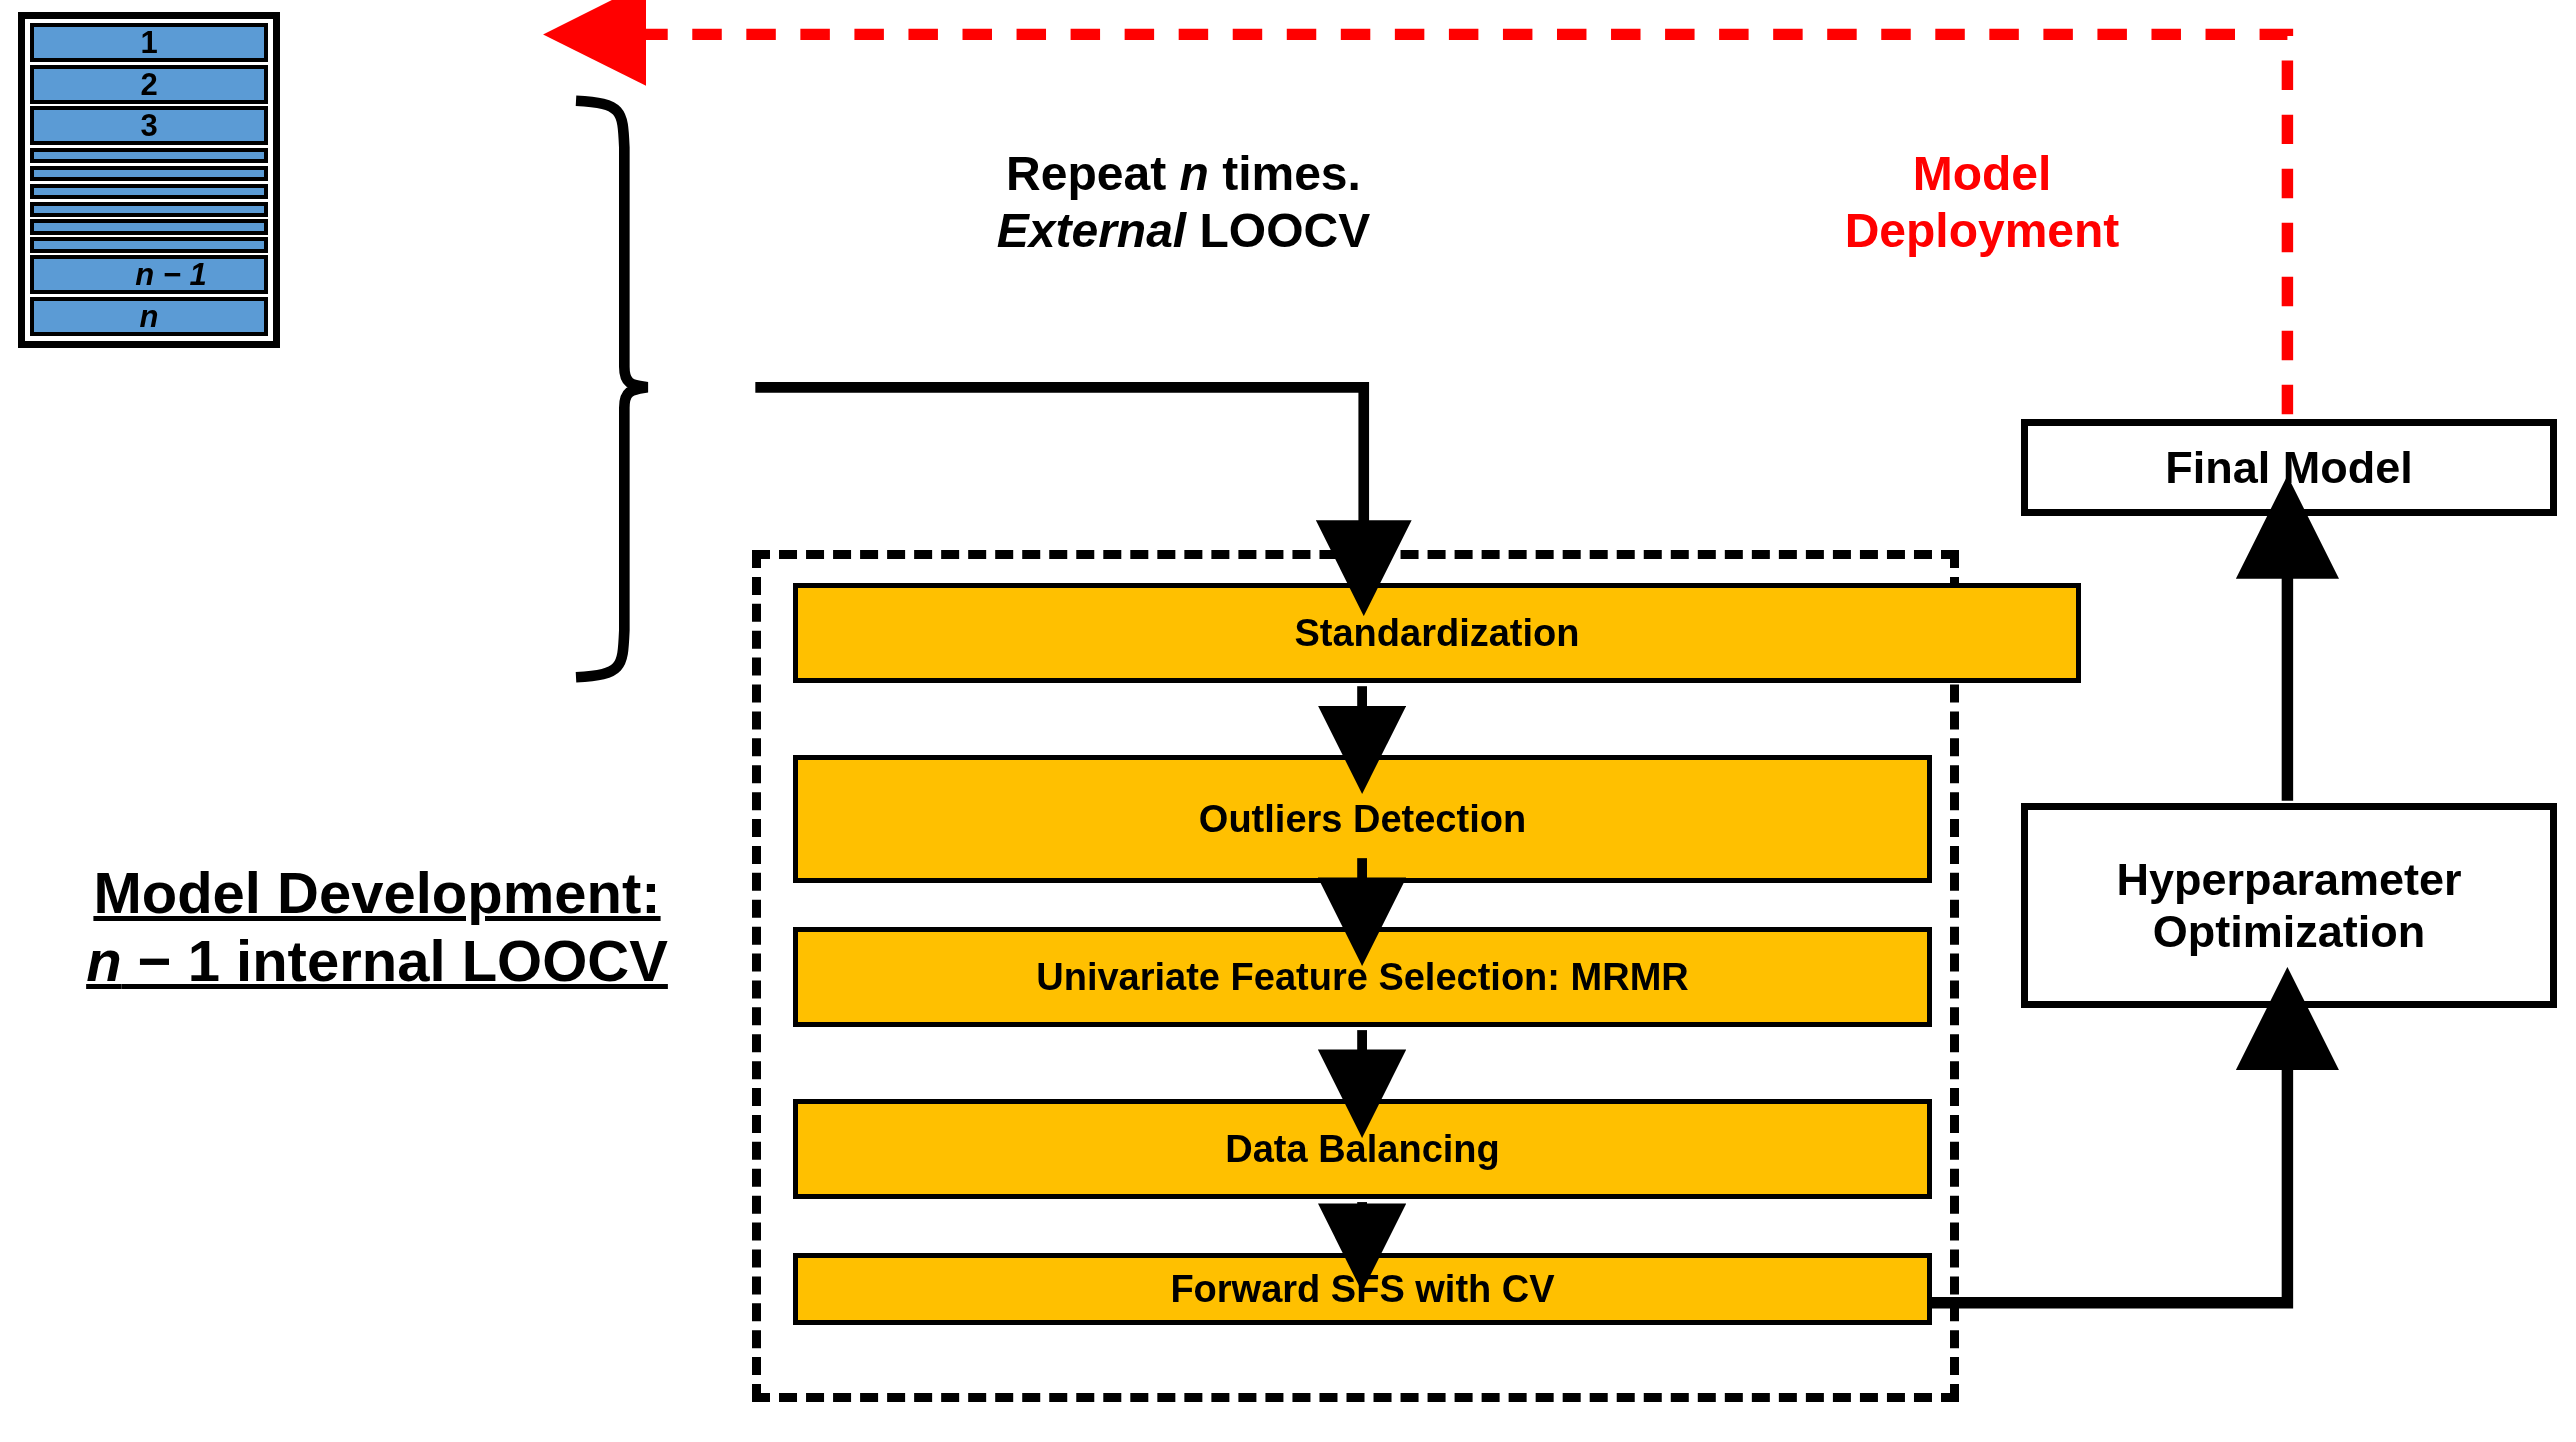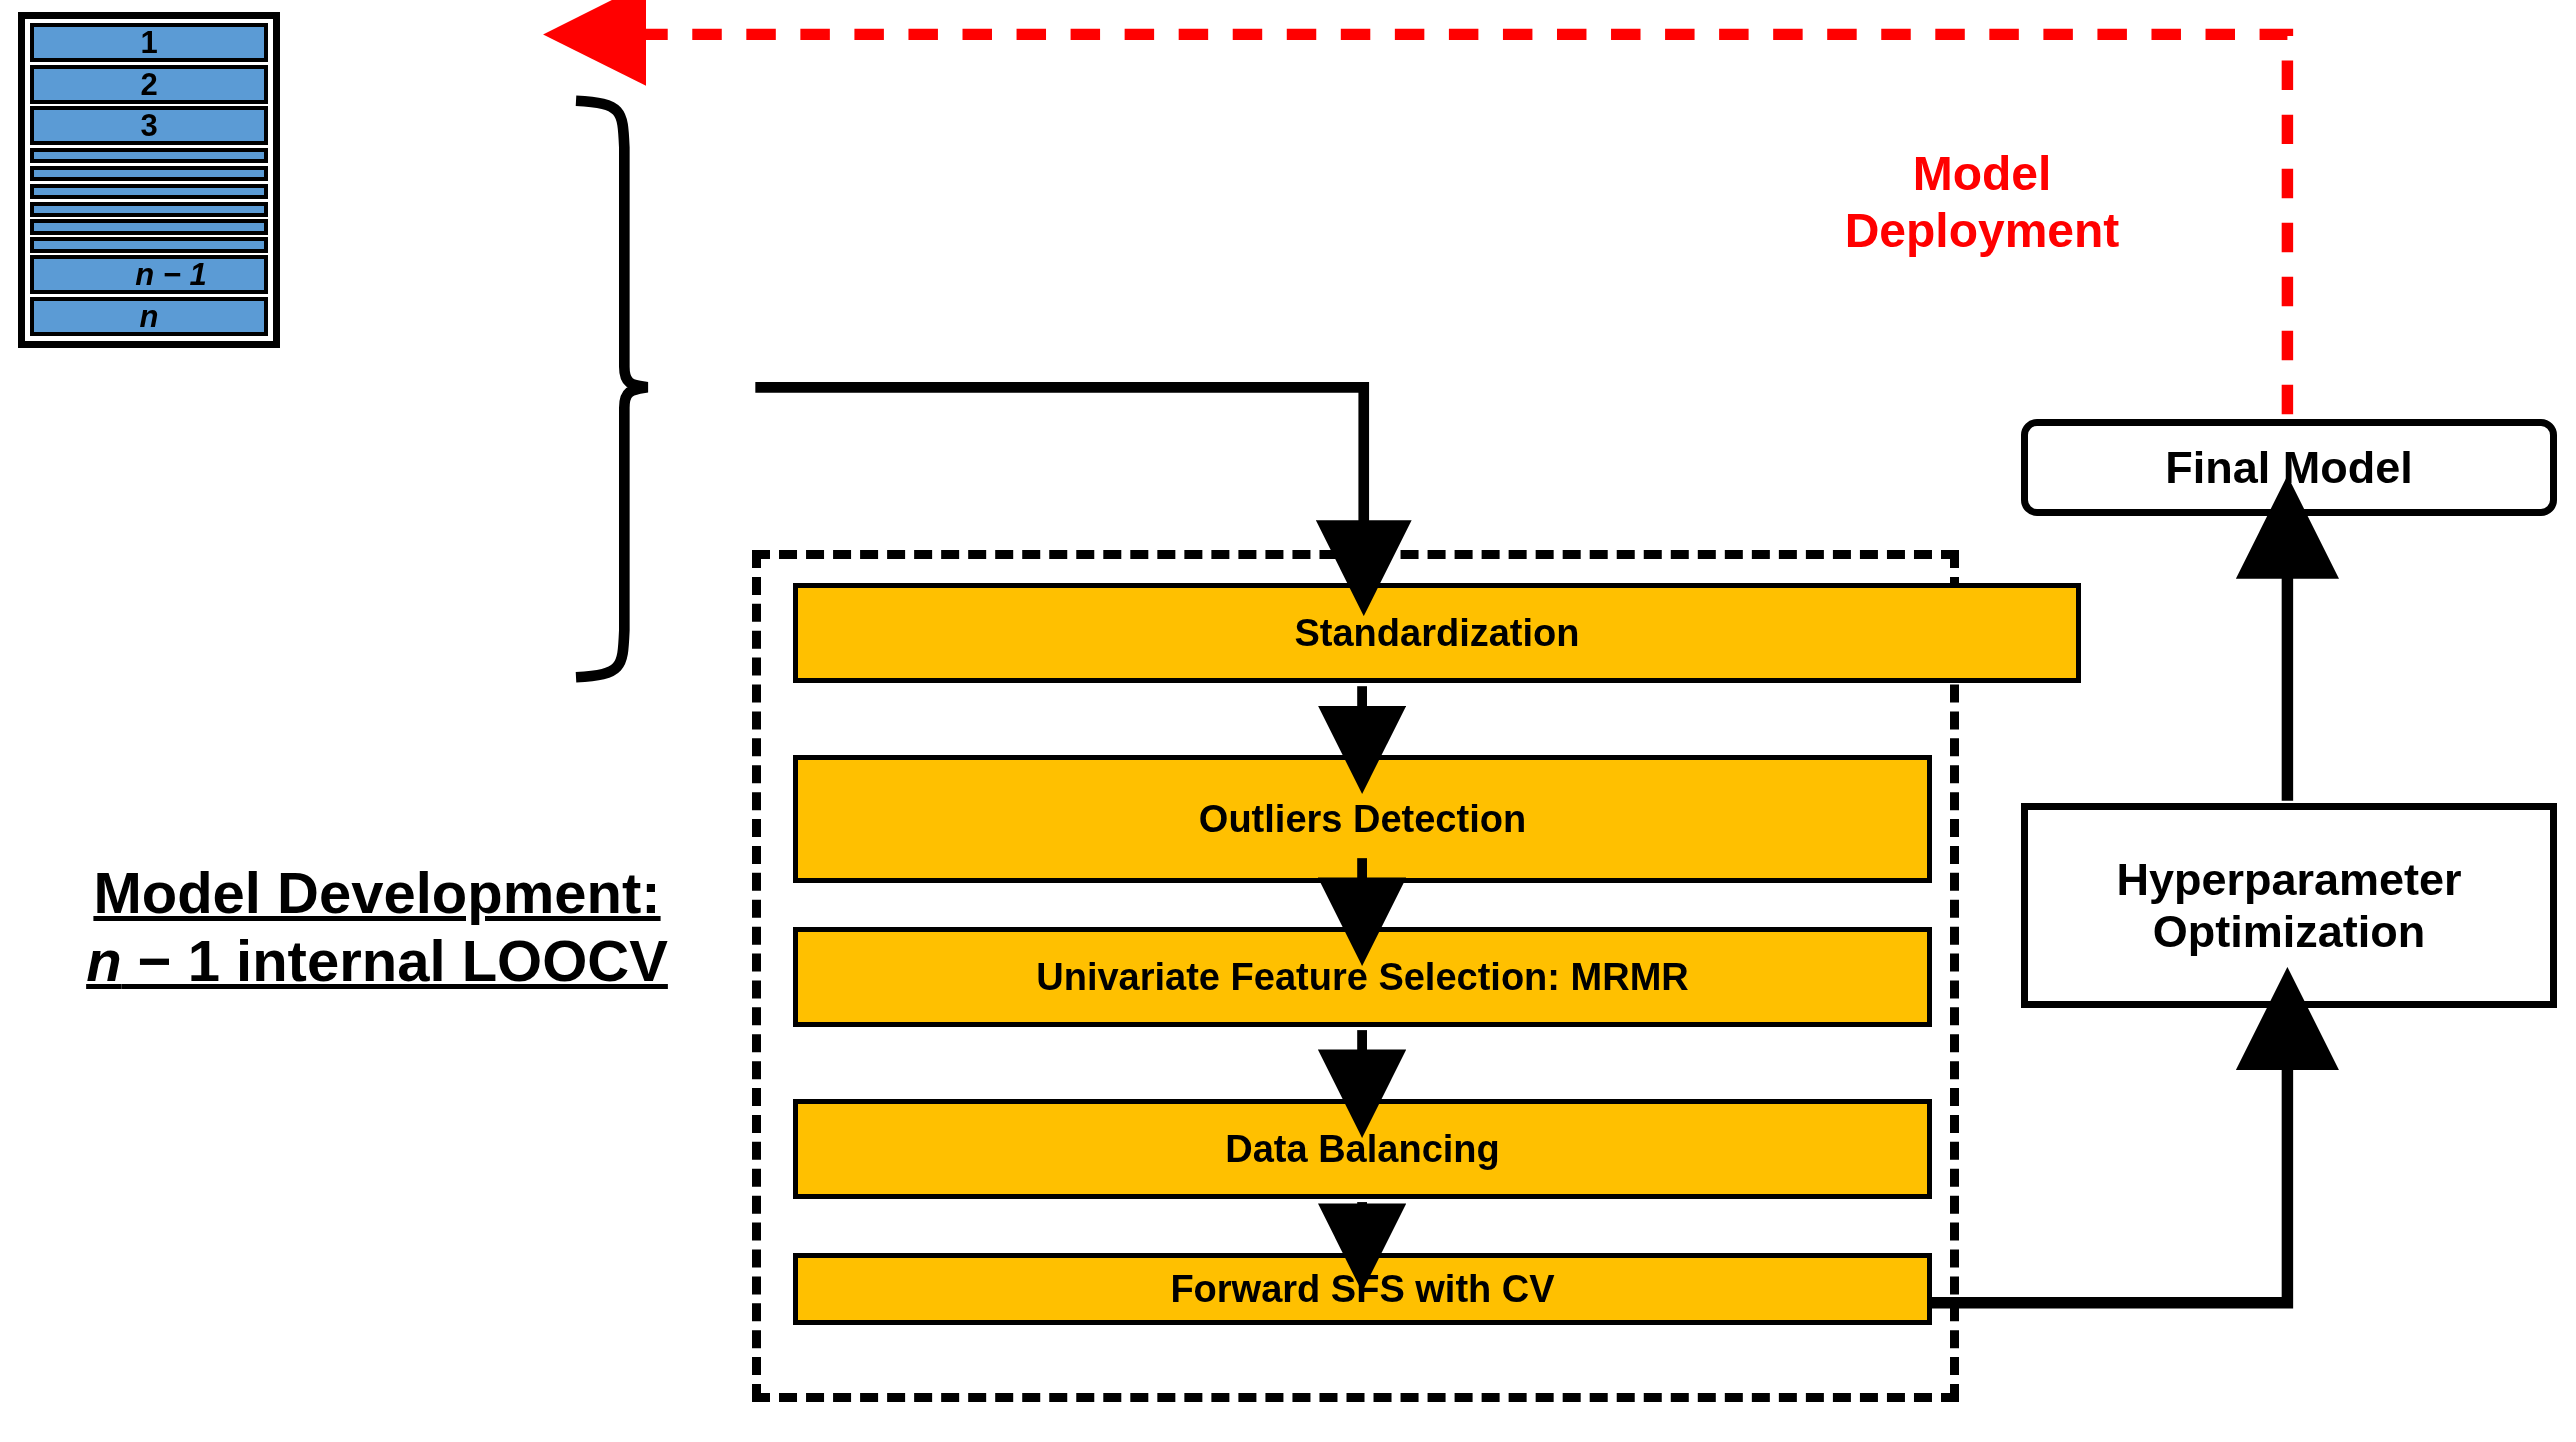--- a/index.html
+++ b/index.html
@@ -72,27 +72,35 @@
   <div class="pbox" style="left:793px;top:583px;width:1288px;height:100px;">Standardization</div>
 
   <div class="pbox" style="left:793px;top:755px;width:1139px;height:128px;">Outliers Detection</div>
 
   <div class="pbox" style="left:793px;top:927px;width:1139px;height:100px;">Univariate Feature Selection: MRMR</div>
 
   <div class="pbox" style="left:793px;top:1099px;width:1139px;height:100px;">Data Balancing</div>
 
   <div class="pbox" style="left:793px;top:1253px;width:1139px;height:72px;">Forward SFS with CV</div>
 
-  <div class="wbox" style="left:2021px;top:419px;width:536px;height:97px;border-radius:16px;">Final Model</div>
+  <div class="wbox" style="left:2021px;top:419px;width:536px;height:97px;">Final Model</div>
 
   <div class="wbox" style="left:2021px;top:803px;width:536px;height:205px;flex-direction:column;">
     <span>Hyperparameter</span>
     <span>Optimization</span>
   </div>
 
+  <div class="tblock" id="ann-repeat" style="left:901px;top:146px;width:565px;font-size:48px;">
+    <span class="ln">
+      <span>Repeat </span><i>n</i><span> times.</span>
+    </span>
+    <span class="ln">
+      <i>External</i><span> LOOCV</span>
+    </span>
+  </div>
 
   <div class="tblock red-t" id="ann-deploy" style="left:1728px;top:146px;width:508px;font-size:48px;">
     <span class="ln">Model</span>
     <span class="ln">Deployment</span>
   </div>
 
   <div class="tblock" id="ann-dev" style="left:33px;top:859px;width:688px;font-size:58px;text-decoration:underline;">
     <span class="ln">Model Development:</span>
     <span class="ln">
       <i>n</i><span> − 1 internal LOOCV</span>

